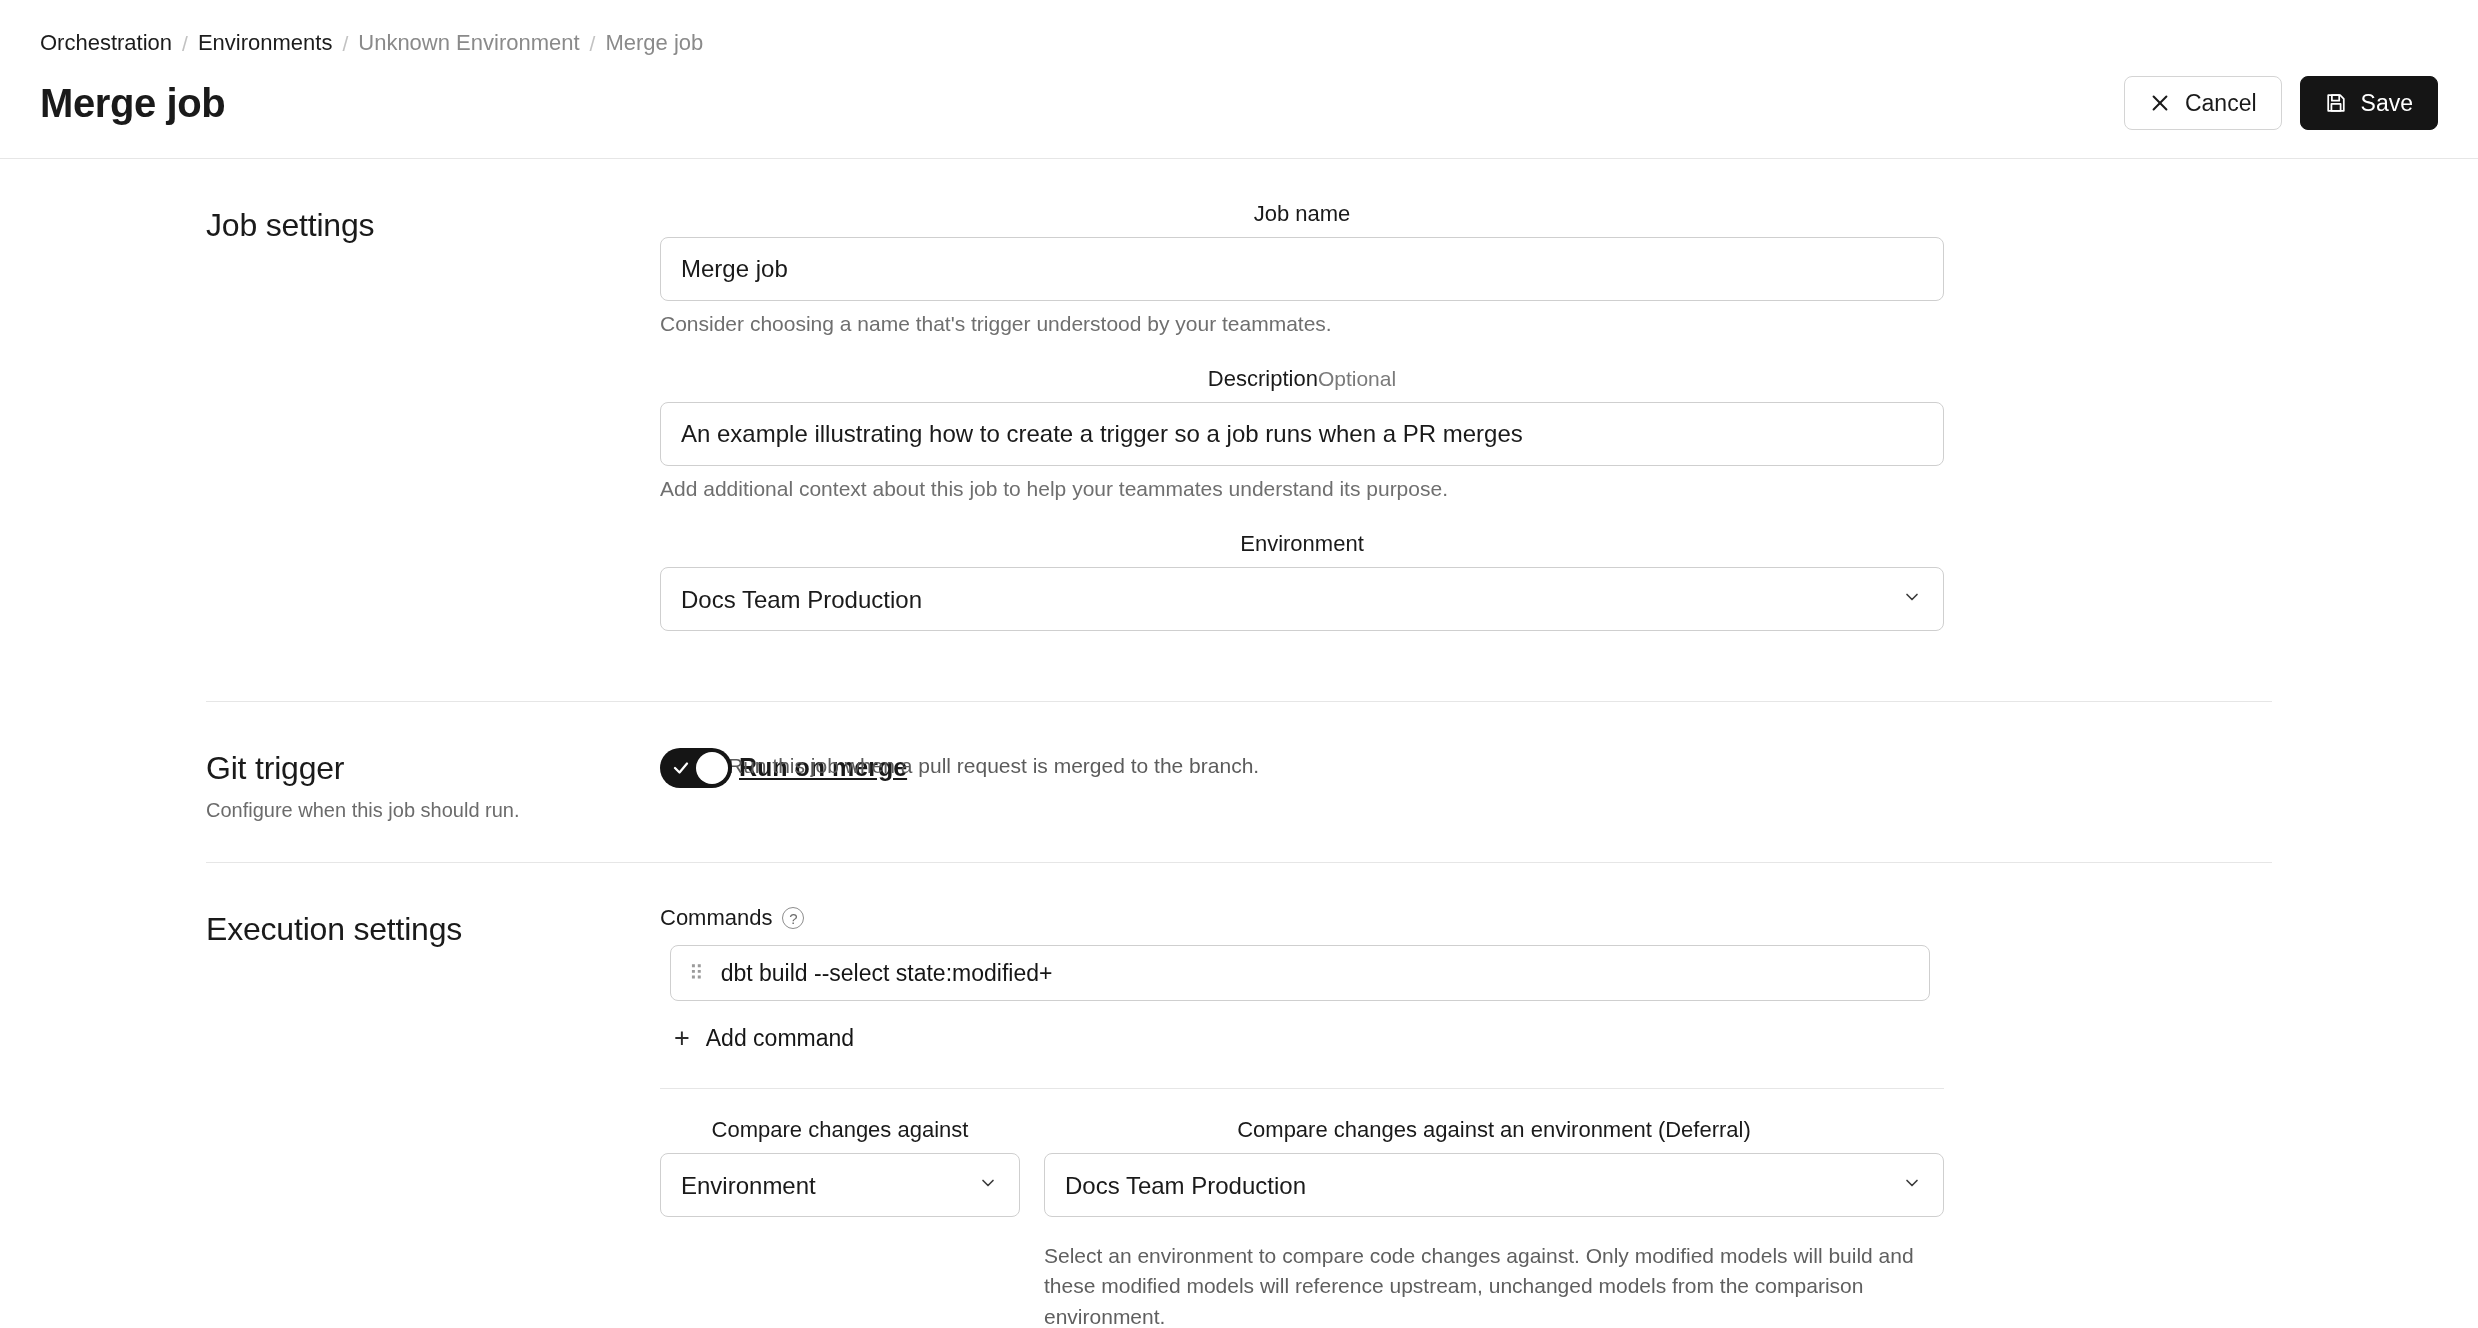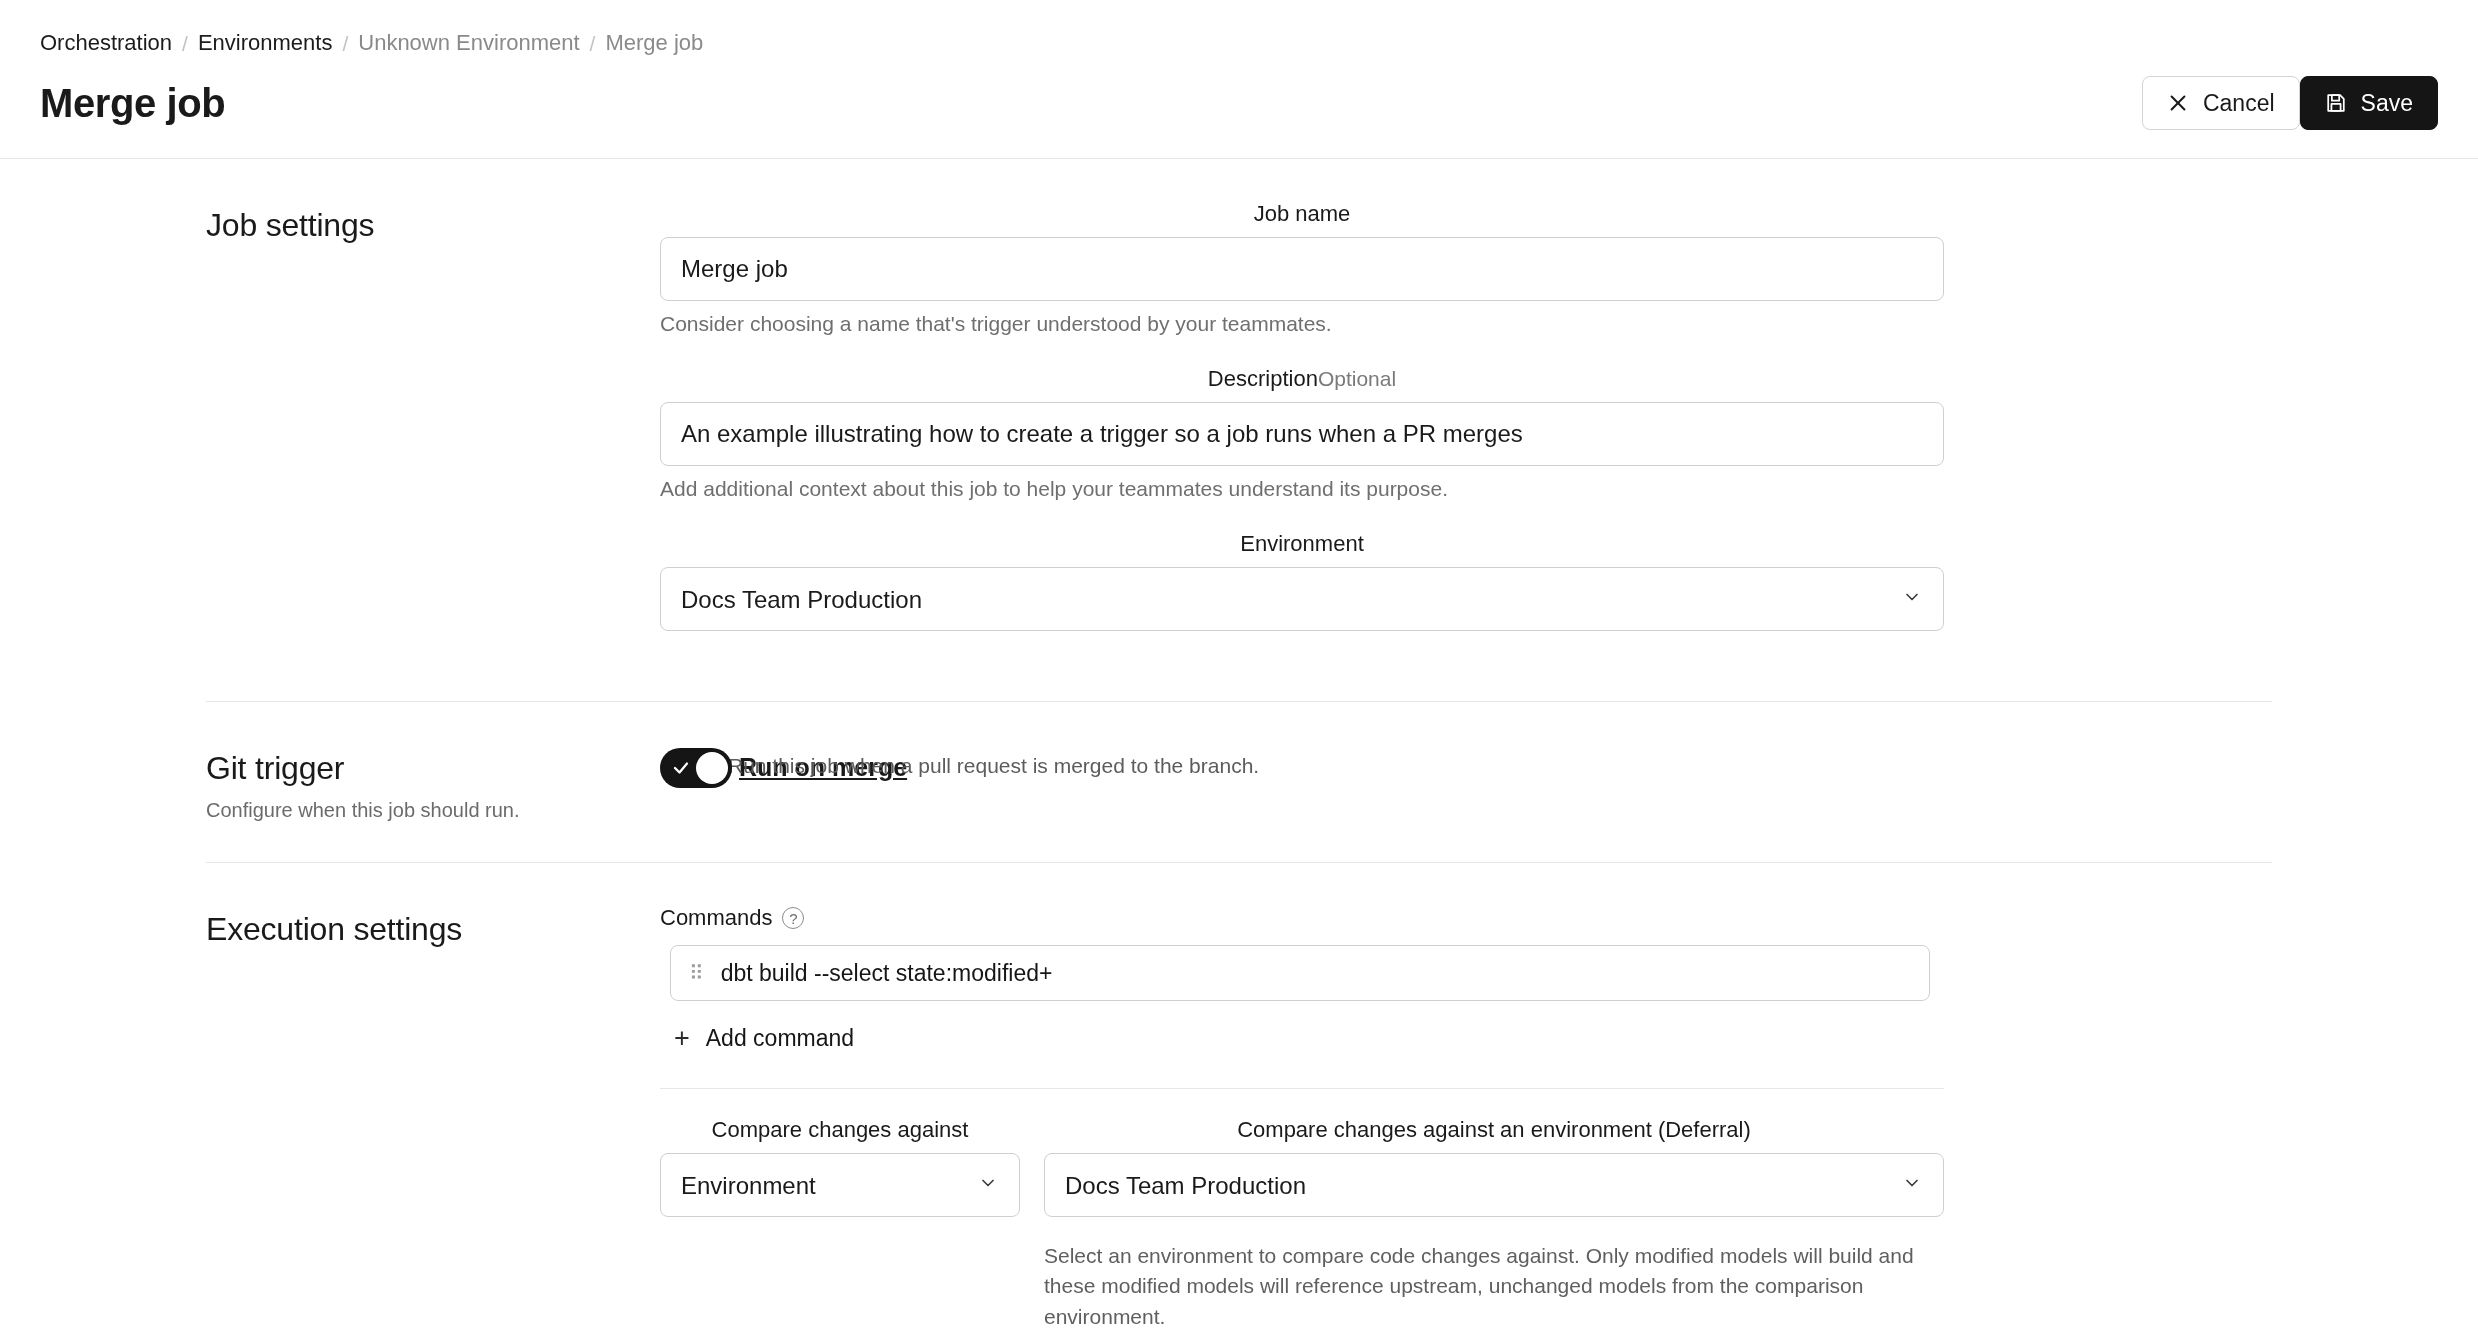--- a/index.html
+++ b/index.html
@@ -45,20 +45,21 @@
   }
   .page-title {
     font-size: 40px;
     font-weight: bold;
     letter-spacing: -0.4px;
     margin: 0;
   }
   .header-actions {
     display: flex;
     align-items: center;
+    gap: 18px;
   }
   .btn {
     display: inline-flex;
     align-items: center;
     gap: 14px;
     height: 54px;
     padding: 0 24px;
     border-radius: 8px;
     font-size: 23px;
     cursor: pointer;

